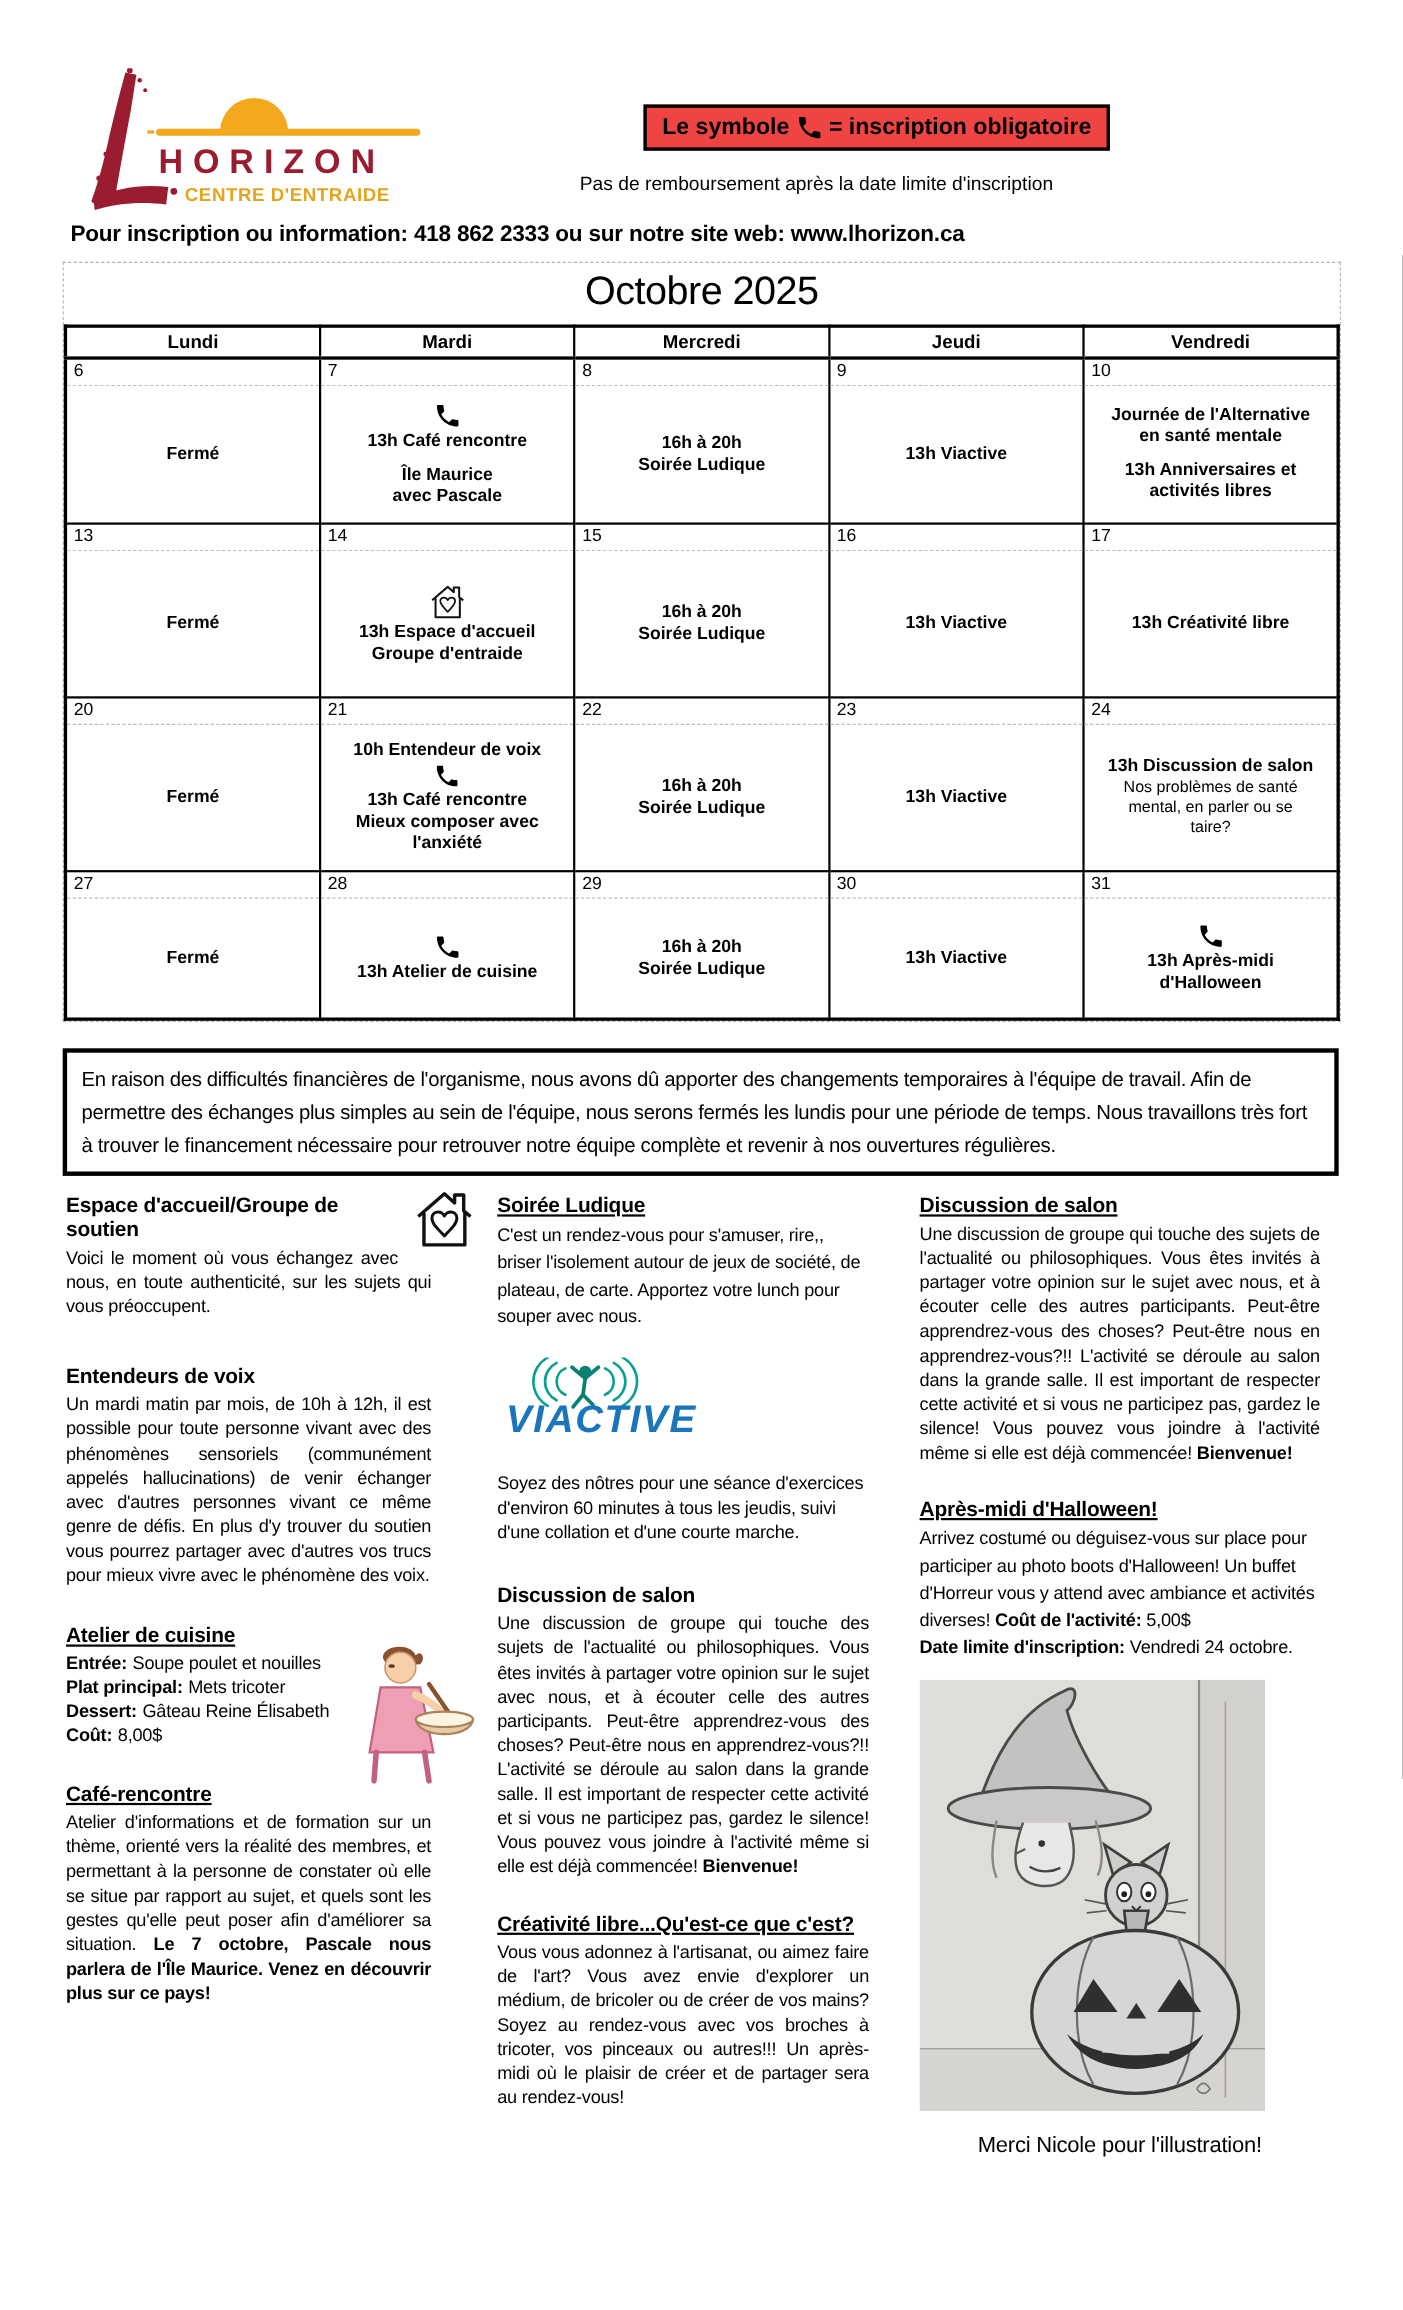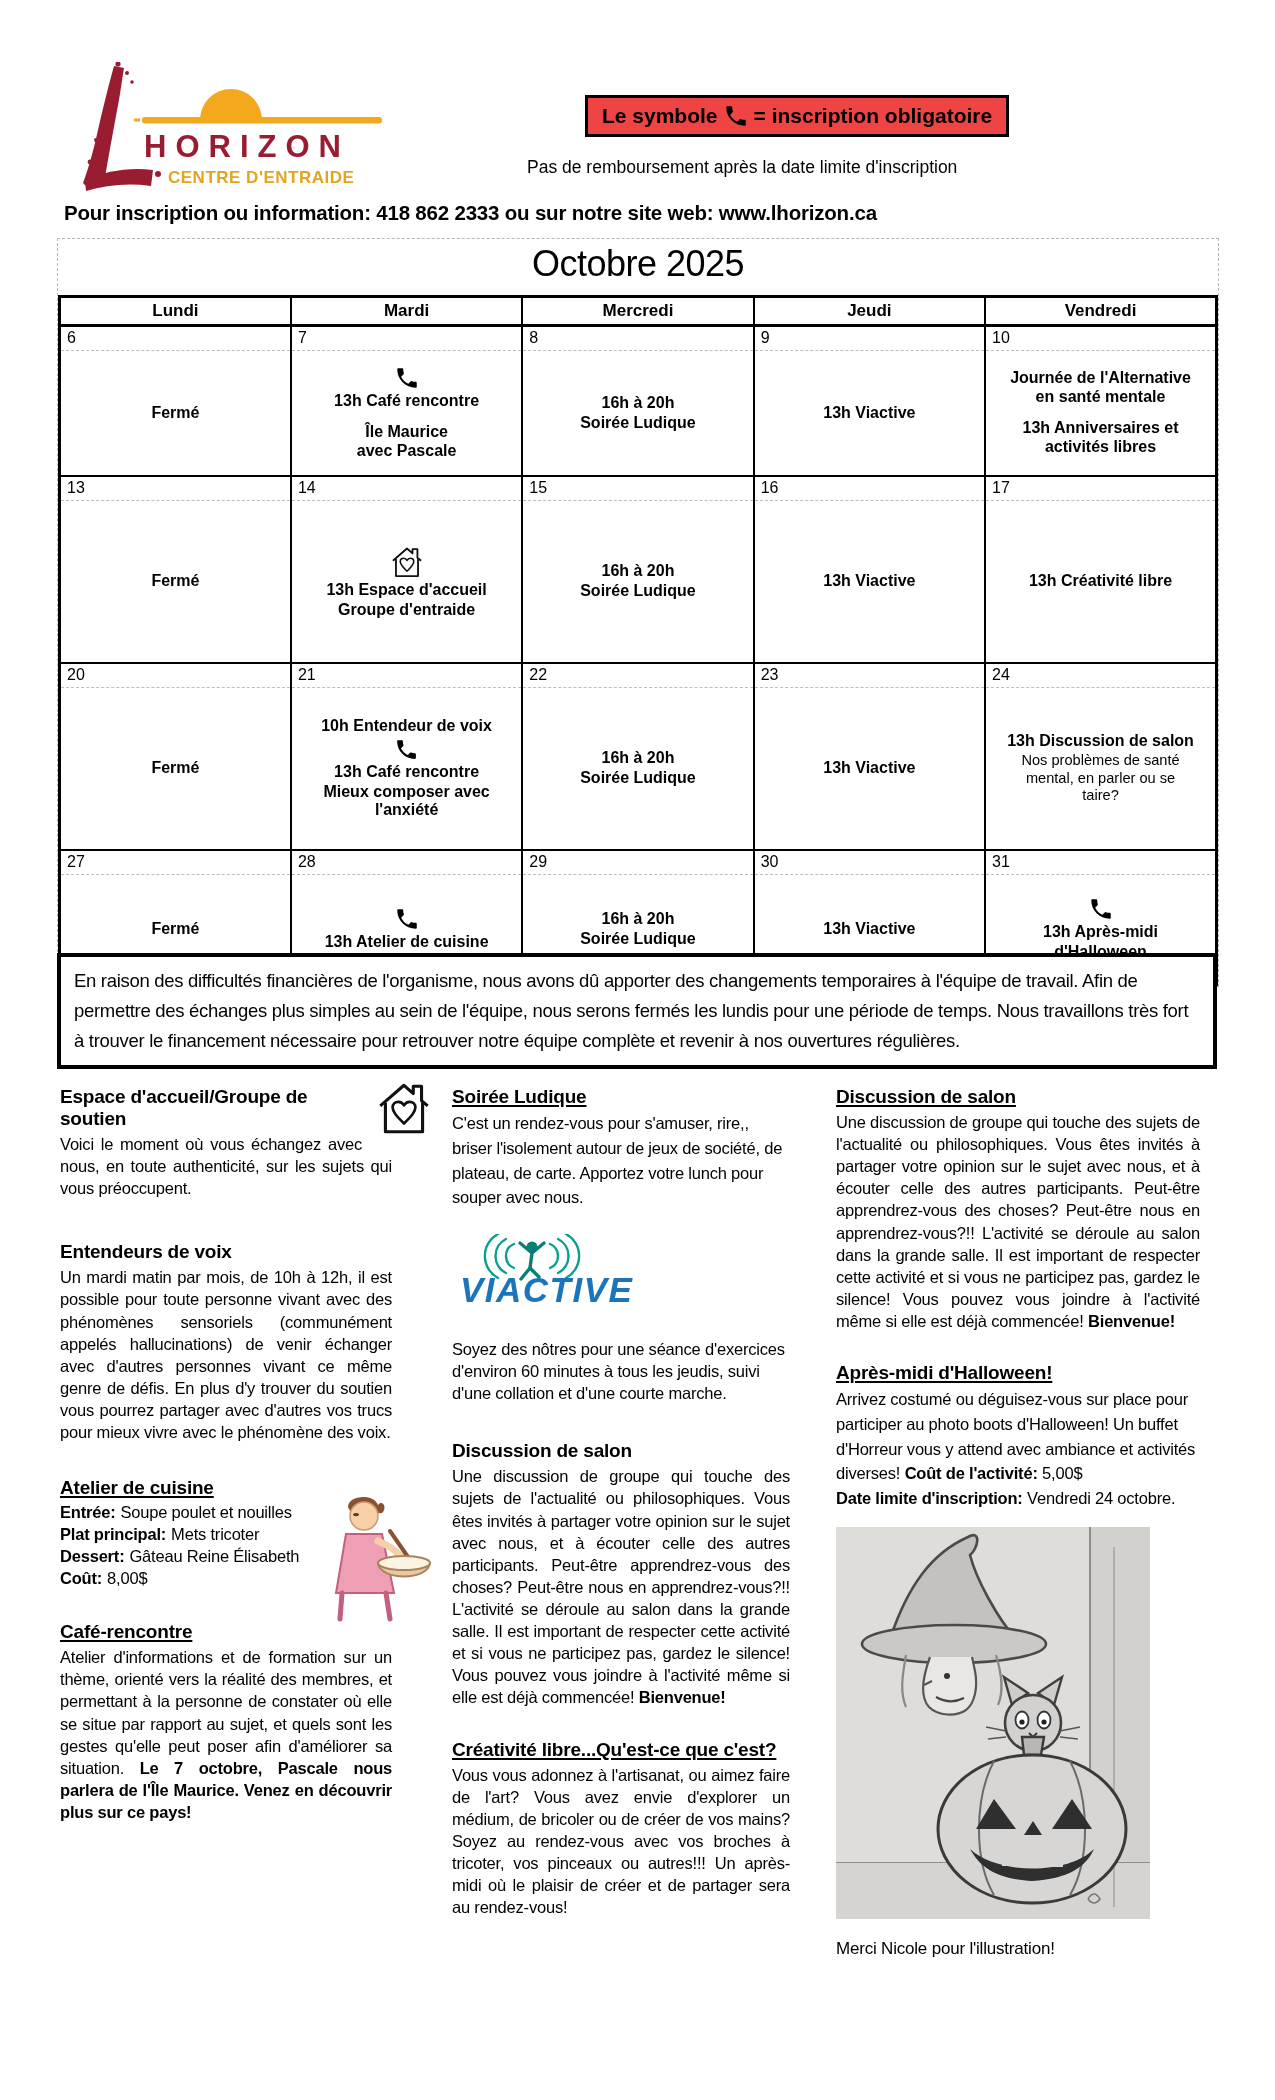--- a/index.html
+++ b/index.html
@@ -15,21 +15,21 @@
   .contact{position:absolute;left:64px;top:201px;font-size:20.5px;font-weight:bold;letter-spacing:-0.2px;}
 
   
   .calendar{position:absolute;left:57px;top:238px;width:1160px;border:1px dashed #b5b5b5;background:#fff;}
   .cal-title{text-align:center;font-size:36px;font-weight:normal;margin:4px 0 10px;letter-spacing:-0.5px;}
   table.cal{border-collapse:collapse;width:100%;table-layout:fixed;border:3px solid #000;}
   table.cal th{border:2px solid #000;border-bottom:3px solid #000;font-size:17px;
                font-weight:bold;padding:3px 0;}
   table.cal td{border:2px solid #000;vertical-align:top;padding:0;}
   .cell{display:flex;flex-direction:column;}
-  .h148 .cell{height:148px}.h156 .cell{height:185px}.h144 .cell{height:132px}
+  .h148 .cell{height:148px}.h156 .cell{height:156px}.h144 .cell{height:132px}
   .date{font-size:16px;font-weight:400;padding:2px 6px 3px;border-bottom:1px dashed #bdbdbd;text-align:left;}
   .cbody{flex:1;display:flex;flex-direction:column;align-items:center;justify-content:center;
          text-align:center;font-weight:bold;font-size:16px;line-height:1.18;padding:3px 21px;gap:1px;}
   .ln-sm{font-weight:400;font-size:14.6px;line-height:1.22;}.sp10{height:10px}
   .cellicon{flex:0 0 auto;line-height:0;}
 
   
   .notice{position:absolute;left:57px;top:953px;width:1160px;border:4px solid #000;
           box-sizing:border-box;padding:9px 13px;font-size:18.5px;line-height:1.62;
           letter-spacing:-0.3px;background:#fff;}
@@ -46,21 +46,21 @@
   .b{font-weight:bold;}
   .item{font-size:16.5px;line-height:1.32;letter-spacing:-0.2px;}
   .item .v{margin-left:5px;}
   .house-float{float:right;margin:-8px -44px 2px 10px;line-height:0;}
   .cook{position:absolute;left:266px;top:12px;line-height:0;}
   .viactive{margin:24px 0 0 6px;line-height:0;}
   .small-bd{font-size:15px;line-height:1.3;}
   .mid-bd{font-size:15px;line-height:1.27;}
   .air-bd{font-size:16.5px;line-height:1.62;}
   .witch{margin:16px 0 0 0;line-height:0;}
-  .credit{font-size:17px;margin-top:20px;letter-spacing:-0.2px;}
+  .credit{font-size:20px;margin-top:20px;letter-spacing:-0.2px;text-align:center;}
 </style>
 </head>
 <body>
 
 <div class="page">
 
   <div class="logo">
     <svg width="330" height="132" viewBox="0 0 330 132">
       <path d="M44 4 C39 22 33 46 28 68 C24 86 19 105 13 121 L16 124 L35 115 C39 93 44 64 49 38 C51 26 53 12 54 6 Z" fill="#9a1c31"></path>
       <path d="M15 118 C36 109 59 105 83 108 L81 124 C58 121 36 123 16 129 Z" fill="#9a1c31"></path>

